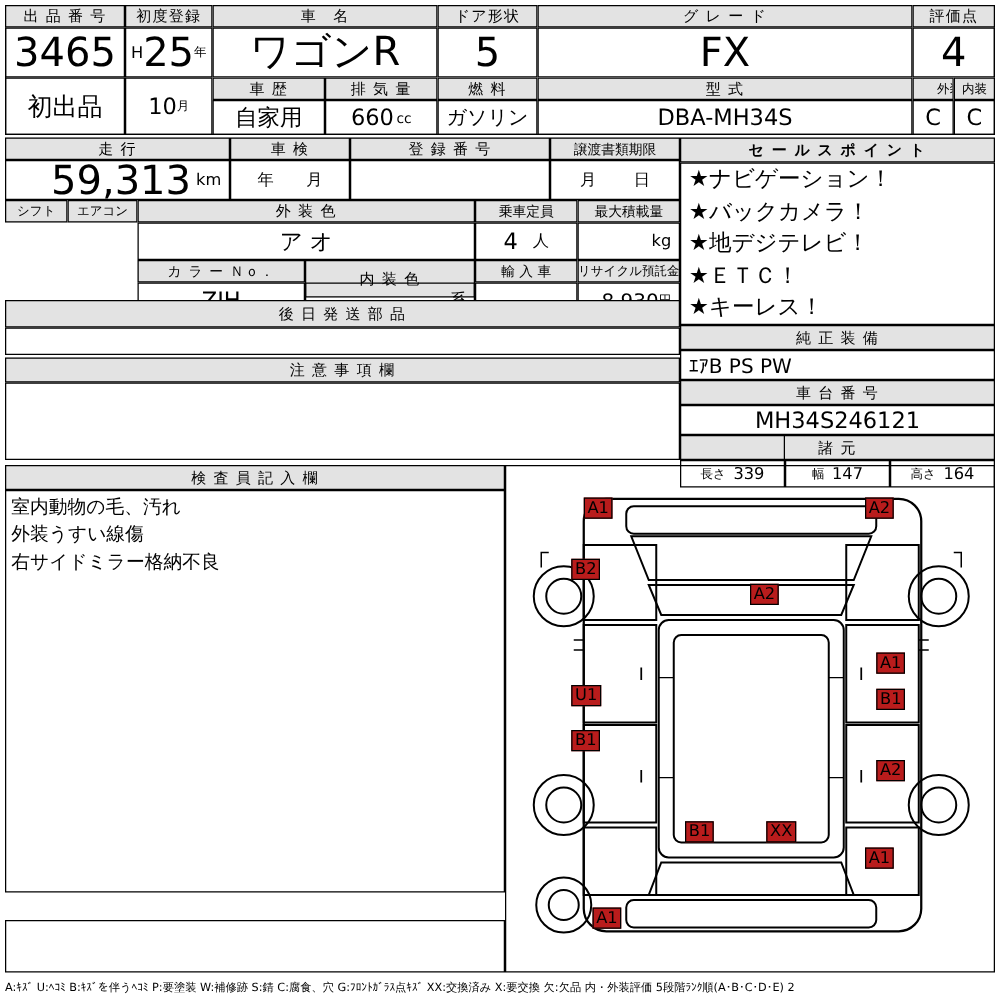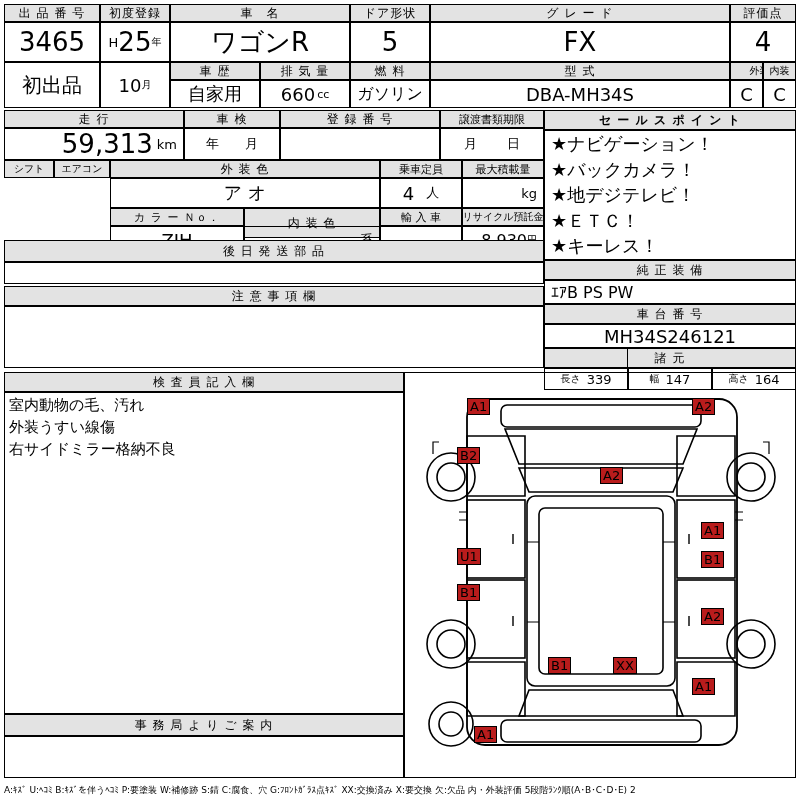--- a/index.html
+++ b/index.html
@@ -26,21 +26,21 @@
     display: flex; align-items: center; justify-content: center;
     font-size: 12px;
     letter-spacing: 1px;
     white-space: nowrap;
   }
   .cell {
     display: flex; align-items: center; justify-content: center;
     white-space: nowrap;
   }
   .val { font-size: 18px; }
-  .big { font-size: 26px; }
+  .big { font-size: 32px; }
   .mid { font-size: 16px; }
   .sm { font-size: 13px; }
   .xs { font-size: 10px; }
   .left { justify-content: flex-start; padding-left: 6px; align-items: center; }
   .right { justify-content: flex-end; padding-right: 6px; }
   .sp-line {
     font-size: 18px;
     padding-left: 6px;
     line-height: 1.42;
     white-space: nowrap;
@@ -229,21 +229,20 @@
     <span class="xs">高さ</span>
       <span class="sm" style="padding-left:6px;">164</span>
   </div>
 
   <div class="bx hdr" style="left:4px; top:372px; width:400px; height:20px;">検 査 員 記 入 欄</div>
   <div class="bx" style="left:4px; top:392px; width:400px; height:322px; padding-top:2px;">
     <div class="note-line">室内動物の毛、汚れ</div>
     <div class="note-line">外装うすい線傷</div>
     <div class="note-line">右サイドミラー格納不良</div>
   </div>
-  <div class="bx hdr" style="left:4px; top:714px; width:400px; height:22px;">事 務 局 よ り ご 案 内</div>
   <div class="bx" style="left:4px; top:736px; width:400px; height:42px;"></div>
 
   <div class="bx" style="left:404px; top:372px; width:392px; height:406px;"></div>
 
   <div class="diagram">
     <svg width="393" height="400" viewBox="0 0 393 400">
       <g fill="none" stroke="#000" stroke-width="1.6">
 
         <path d="M60 25 L60 375 L333 375 L333 25 Z" stroke="none" fill="none"></path>
 

